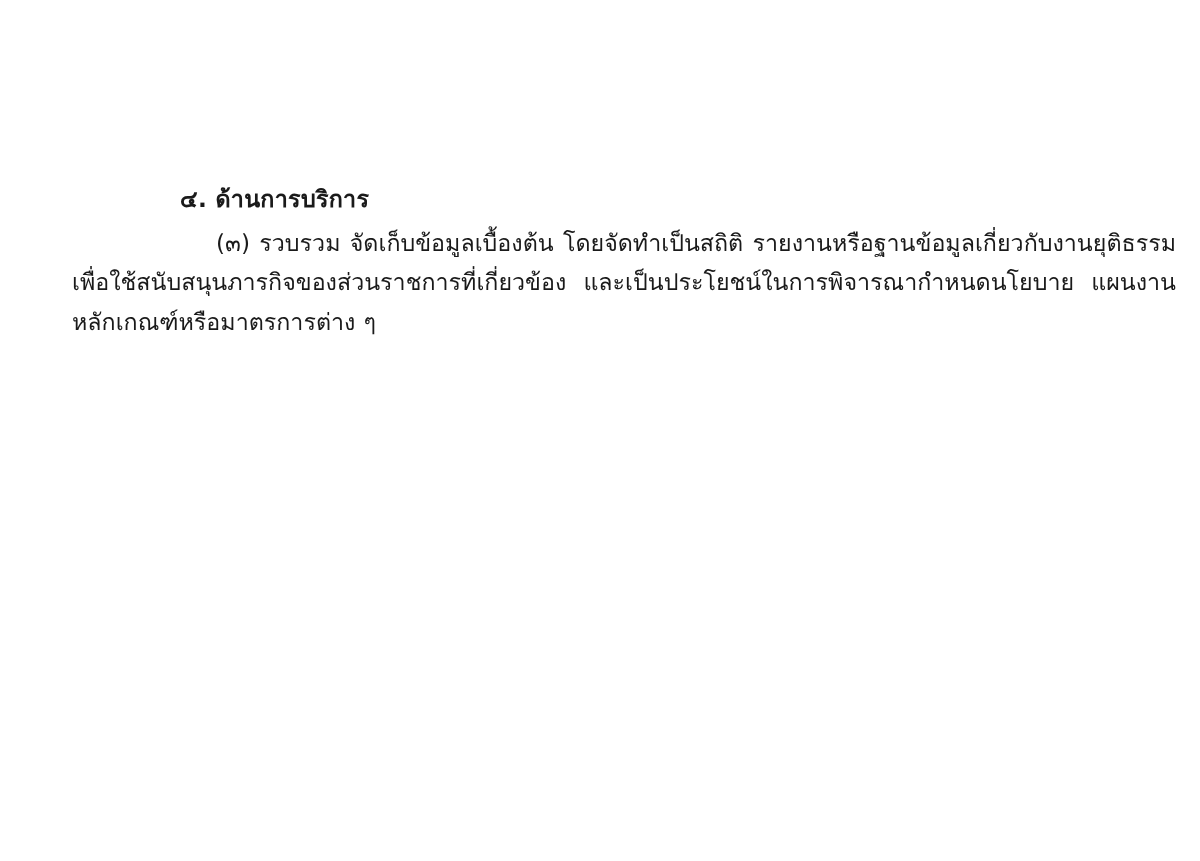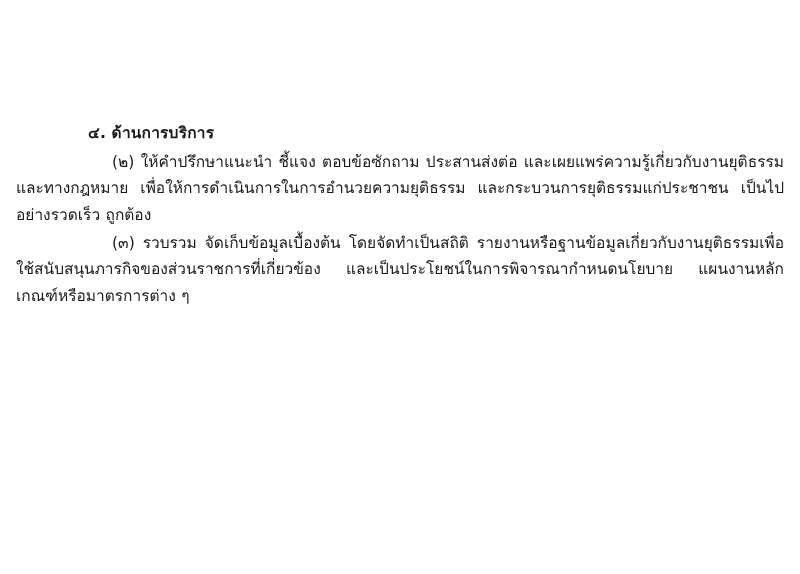--- a/index.html
+++ b/index.html
@@ -17,20 +17,21 @@
   .page {
     position: relative;
     width: 800px;
     height: 574px;
     box-sizing: border-box;
     padding: 120px 16px 0 16px;
   }
   .doc-body {
     font-size: 15.5px;
     line-height: 1.72;
+    margin-left: 32px;
   }
   .section-heading {
     margin: 0 0 2px 0;
     padding-left: 72px;
     font-size: 15.5px;
     font-weight: bold;
     letter-spacing: 0.2px;
   }
   .para {
     margin: 0;
@@ -47,19 +48,18 @@
 </style>
 </head>
 <body>
 
 <div class="page">
   <div class="doc-body">
 
     <div class="section-heading">๔. ด้านการบริการ</div>
 
 
-    <p class="para">(๒) ให้คำปรึกษาแนะนำ ชี้แจง ตอบข้อซักถาม ประสานส่งต่อ และเผยแพร่ความรู้เกี่ยวกับงานยุติธรรม และทางกฎหมาย เพื่อให้การดำเนินการในการอำนวยความยุติธรรม และกระบวนการยุติธรรมแก่ประชาชน เป็นไปอย่างรวดเร็ว ถูกต้อง</p>
 
     <p class="para">(๓) รวบรวม จัดเก็บข้อมูลเบื้องต้น โดยจัดทำเป็นสถิติ รายงานหรือฐานข้อมูลเกี่ยวกับงานยุติธรรมเพื่อใช้สนับสนุนภารกิจของส่วนราชการที่เกี่ยวข้อง และเป็นประโยชน์ในการพิจารณากำหนดนโยบาย แผนงานหลักเกณฑ์หรือมาตรการต่าง ๆ</p>
 
 
   </div>
 </div>
 
 </body></html>

